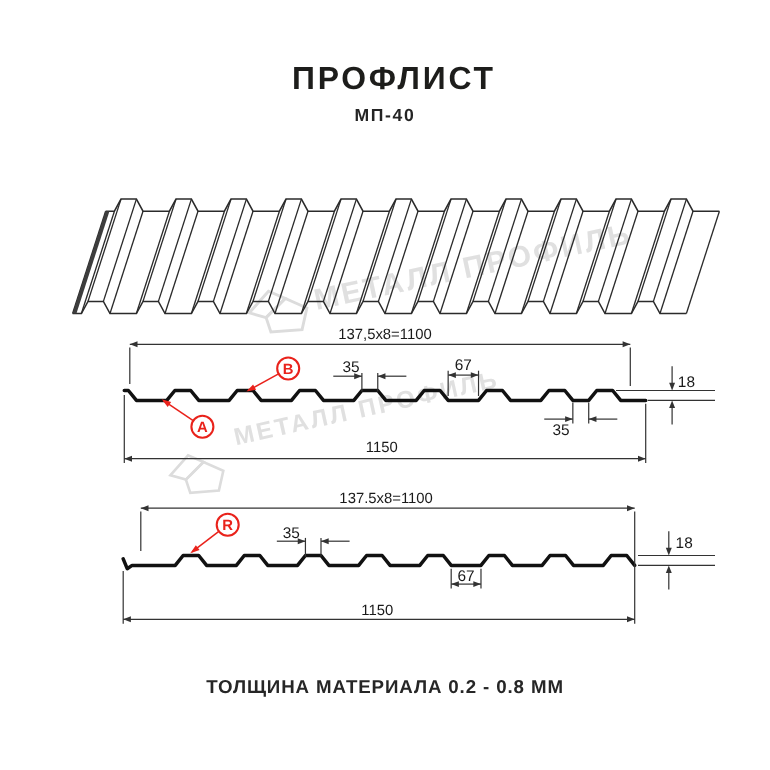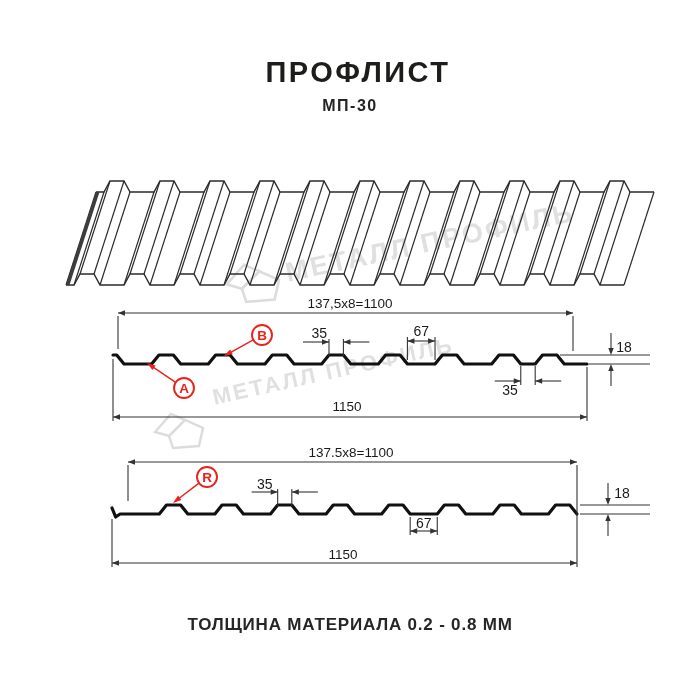--- a/index.html
+++ b/index.html
@@ -19,21 +19,21 @@
   .wm-logo{position:absolute;}
   svg#draw{position:absolute;left:0;top:0;}
   svg text{font-family:"Liberation Sans",sans-serif;}
 </style>
 </head>
 <body>
 
 <div id="page">
 
   <div class="title">ПРОФЛИСТ</div>
-  <div class="subtitle">МП-30</div>
+  <div class="subtitle">МП-40</div>
 
   <div class="wm wm1">
     <svg class="wm-logo" style="left:222px;top:256px" width="66" height="48" viewBox="0 0 60 44">
       <path d="M4,26 L20,8 L34,14 L18,30 Z" fill="none" stroke="#dcdcdc" stroke-width="2.4"></path>
       <path d="M18,30 L34,14 L52,22 L48,40 L22,42 Z" fill="none" stroke="#dcdcdc" stroke-width="2.4"></path>
     </svg>
     <span class="wm-text">МЕТАЛЛ ПРОФИЛЬ</span>
   </div>
 
   <div class="wm wm2">

